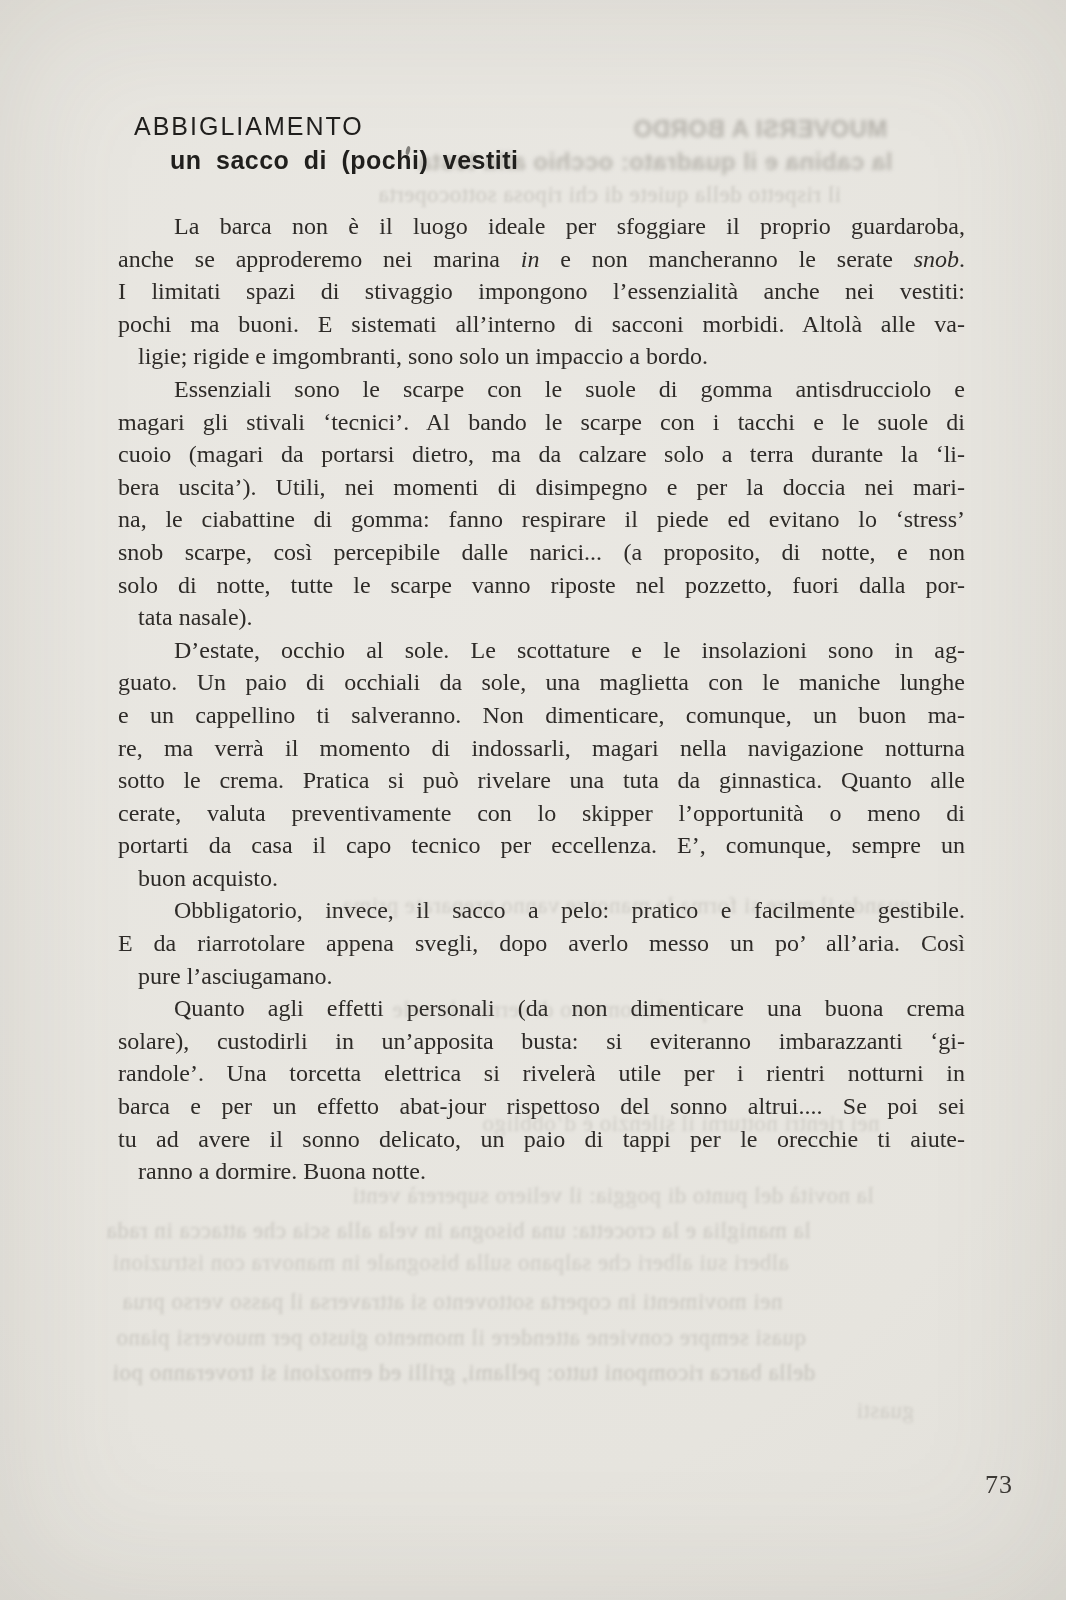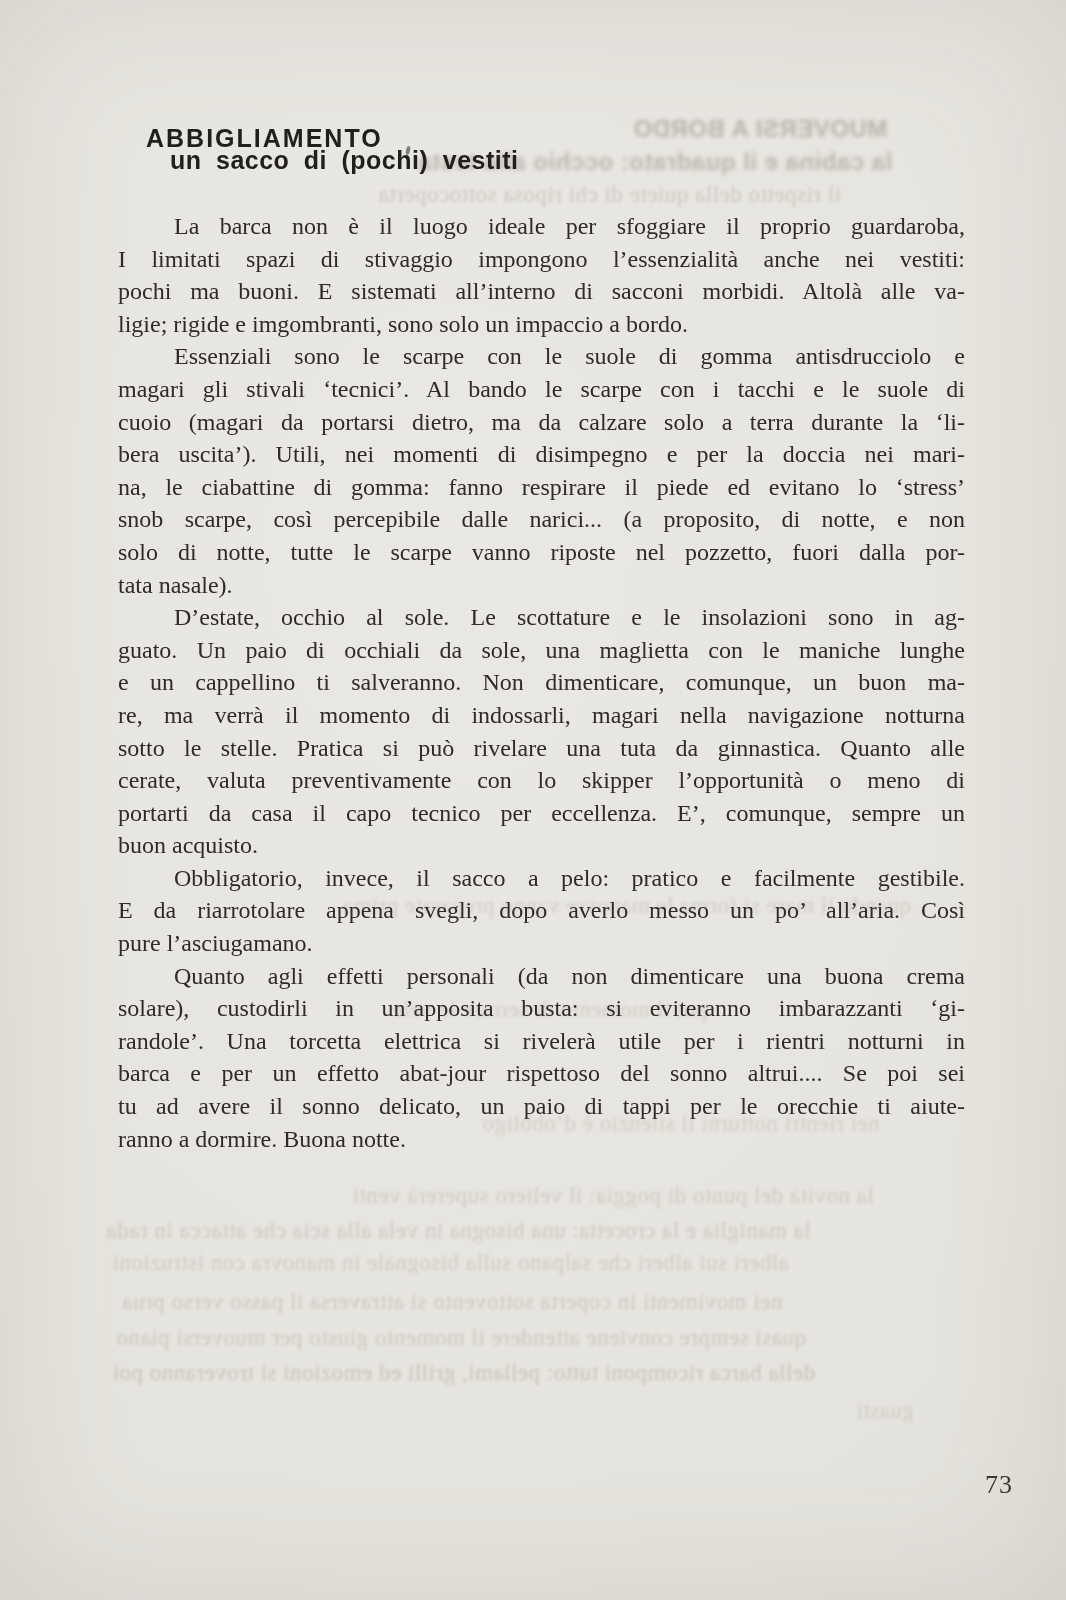--- a/index.html
+++ b/index.html
@@ -9,41 +9,41 @@
     font-family: "Liberation Serif", serif;
   }
   .page {
     position: relative;
     width: 1066px; height: 1600px;
     overflow: hidden;
     background: radial-gradient(ellipse 130% 115% at 42% 34%, #eae8e3 0%, #e6e4de 52%, #dfddd7 88%, #dad8d2 100%);
     box-shadow: inset 0 0 140px rgba(110,105,95,0.14);
   }
   .title {
-    position: absolute; left: 134px; top: 112px; margin: 12px;
+    position: absolute; left: 134px; top: 112px; margin: 0;
     font-family: "Liberation Sans", sans-serif;
-    font-weight: bold; font-size: 25px; letter-spacing: 2px;
+    font-weight: normal; font-size: 25px; letter-spacing: 2px;
     color: #201f1d;
   }
   .subtitle {
     position: absolute; left: 134px; top: 146px;
     font-family: "Liberation Sans", sans-serif;
     font-weight: bold; font-size: 25px;
     word-spacing: 7px; letter-spacing: 0.5px;
     color: #201f1d;
     margin-left: 36px;
   }
   .body-text {
     position: absolute; left: 118px; top: 210px; width: 847px;
     font-size: 24px; line-height: 32.6px;
     color: #2e2b28;
   }
   .line { text-align: justify; text-align-last: justify; }
   .line.first { text-indent: 56px; }
-  .line.last { text-align-last: left; }
+  .line.last { text-align-last: left; margin-left: 20px; }
   .pagenum {
     position: absolute; left: 941px; top: 1470px;
     font-size: 26px; color: #3b3834; letter-spacing: 1px; margin-left: 44px;
   }
   
   .bleed {
     position: absolute;
     font-family: "Liberation Serif", serif;
     font-size: 23px; color: #b7b4ad;
     transform: scaleX(-1);
@@ -81,36 +81,37 @@
   <div class="bleed" style="left:112px; top:1360px; opacity:.7;">della barca ricomponi tutto: pellami, grilli ed emozioni si troveranno poi</div>
   <div class="bleed" style="left:856px; top:1398px; opacity:.5;">guasti</div>
 
   <div class="speck"></div>
 
   <h1 class="title">ABBIGLIAMENTO</h1>
   <div class="subtitle">un sacco di (pochi) vestiti</div>
 
   <div class="body-text">
       <div class="line first">La barca non è il luogo ideale per sfoggiare il proprio guardaroba,</div>
+      <div class="line">anche se approderemo nei marina <i>in</i> e non mancheranno le serate <i>snob</i>.</div>
       <div class="line">I limitati spazi di stivaggio impongono l’essenzialità anche nei vestiti:</div>
       <div class="line">pochi ma buoni. E sistemati all’interno di sacconi morbidi. Altolà alle va-</div>
       <div class="line last">ligie; rigide e imgombranti, sono solo un impaccio a bordo.</div>
       <div class="line first">Essenziali sono le scarpe con le suole di gomma antisdrucciolo e</div>
       <div class="line">magari gli stivali ‘tecnici’. Al bando le scarpe con i tacchi e le suole di</div>
       <div class="line">cuoio (magari da portarsi dietro, ma da calzare solo a terra durante la ‘li-</div>
       <div class="line">bera uscita’). Utili, nei momenti di disimpegno e per la doccia nei mari-</div>
       <div class="line">na, le ciabattine di gomma: fanno respirare il piede ed evitano lo ‘stress’</div>
       <div class="line">snob scarpe, così percepibile dalle narici... (a proposito, di notte, e non</div>
       <div class="line">solo di notte, tutte le scarpe vanno riposte nel pozzetto, fuori dalla por-</div>
       <div class="line last">tata nasale).</div>
       <div class="line first">D’estate, occhio al sole. Le scottature e le insolazioni sono in ag-</div>
       <div class="line">guato. Un paio di occhiali da sole, una maglietta con le maniche lunghe</div>
       <div class="line">e un cappellino ti salveranno. Non dimenticare, comunque, un buon ma-</div>
       <div class="line">re, ma verrà il momento di indossarli, magari nella navigazione notturna</div>
-      <div class="line">sotto le stelle. Pratica si può rivelare una tuta da ginnastica. Quanto alle</div>
+      <div class="line">sotto le crema. Pratica si può rivelare una tuta da ginnastica. Quanto alle</div>
       <div class="line">cerate, valuta preventivamente con lo skipper l’opportunità o meno di</div>
       <div class="line">portarti da casa il capo tecnico per eccellenza. E’, comunque, sempre un</div>
       <div class="line last">buon acquisto.</div>
       <div class="line first">Obbligatorio, invece, il sacco a pelo: pratico e facilmente gestibile.</div>
       <div class="line">E da riarrotolare appena svegli, dopo averlo messo un po’ all’aria. Così</div>
       <div class="line last">pure l’asciugamano.</div>
       <div class="line first">Quanto agli effetti personali (da non dimenticare una buona crema</div>
       <div class="line">solare), custodirli in un’apposita busta: si eviteranno imbarazzanti ‘gi-</div>
       <div class="line">randole’. Una torcetta elettrica si rivelerà utile per i rientri notturni in</div>
       <div class="line">barca e per un effetto abat-jour rispettoso del sonno altrui.... Se poi sei</div>

